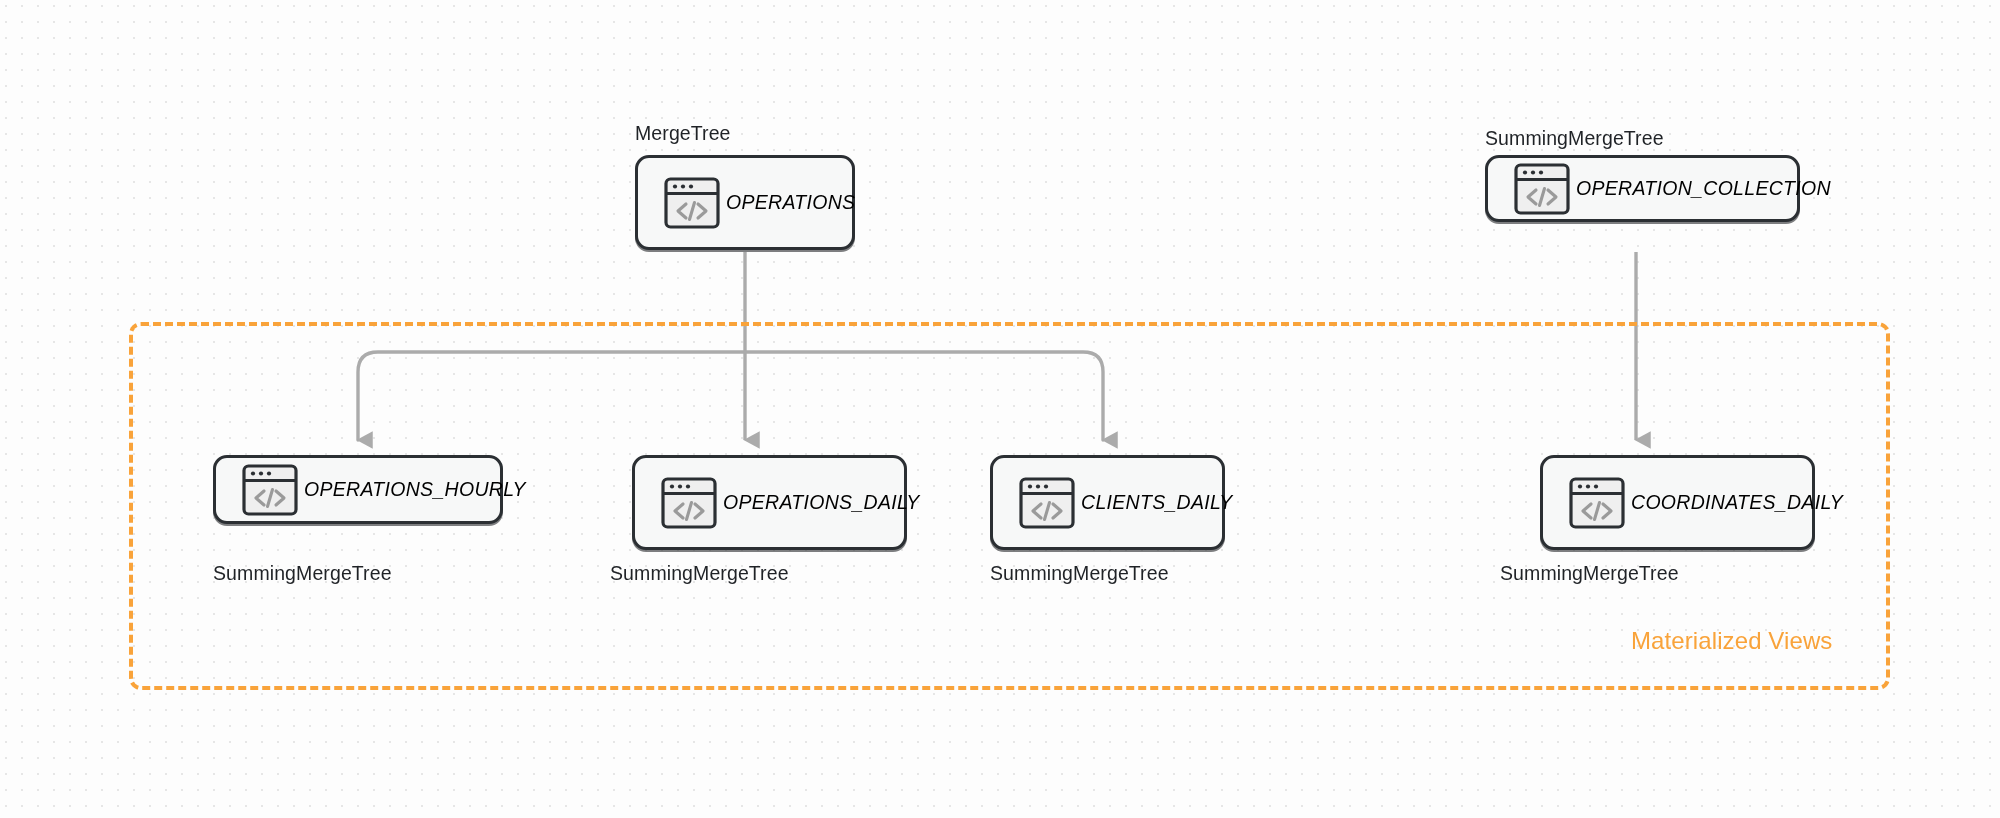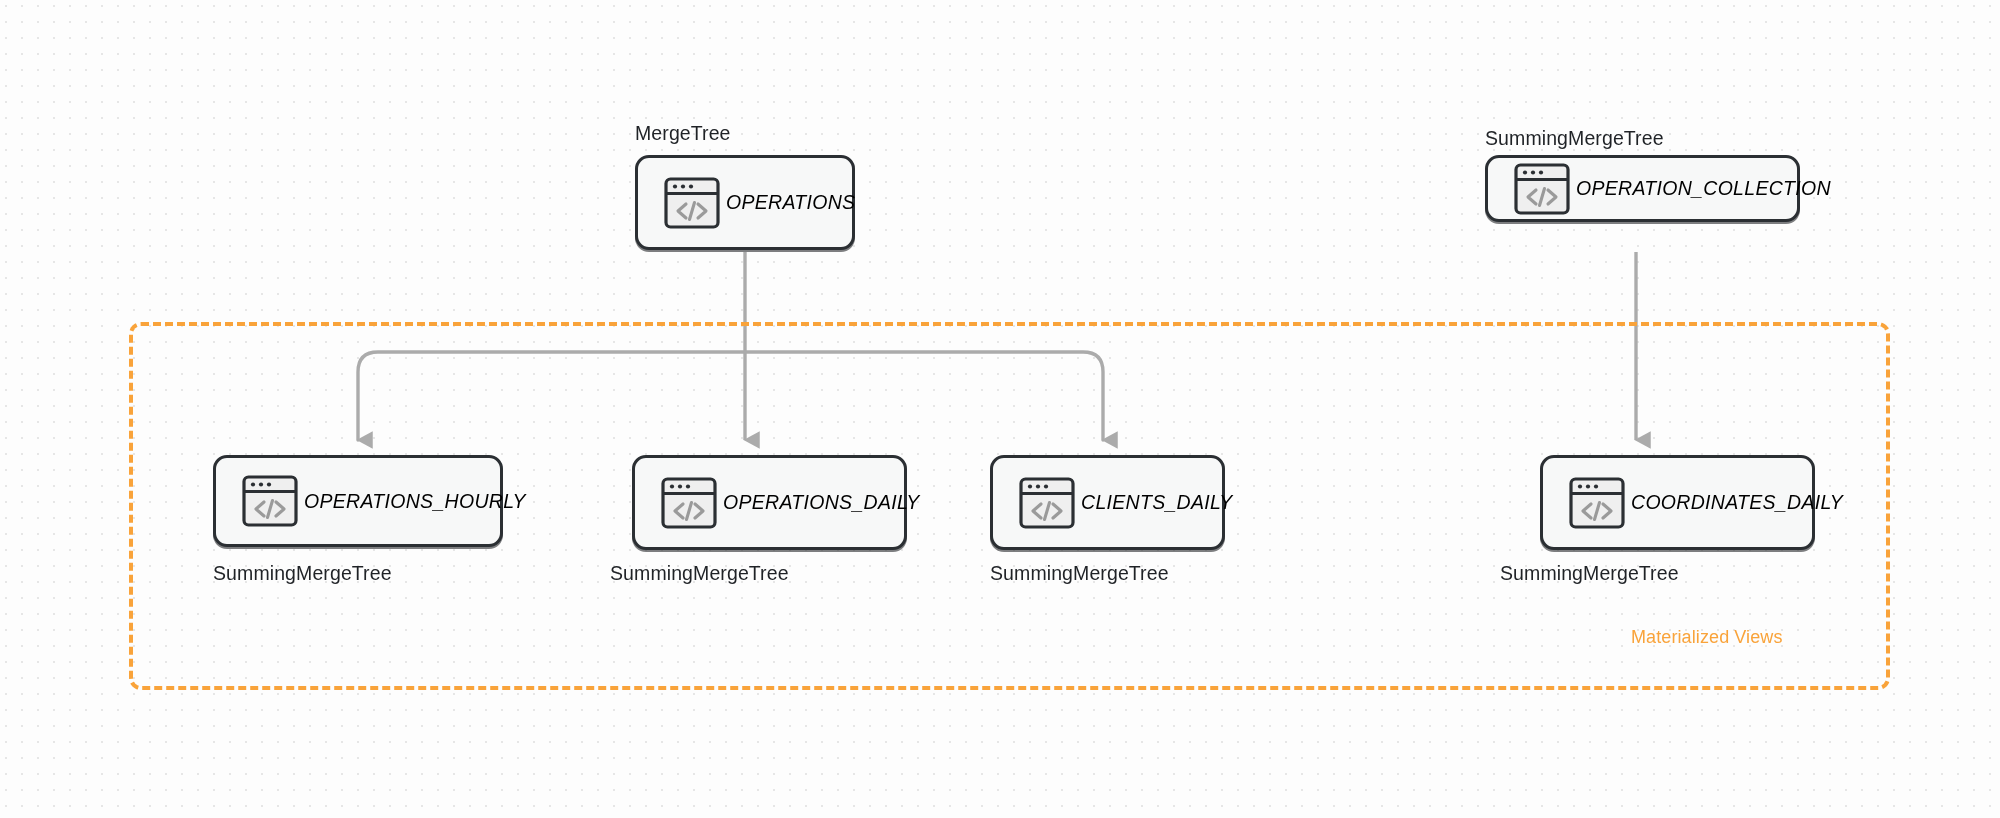--- a/index.html
+++ b/index.html
@@ -37,21 +37,21 @@
   .group-box {
     position: absolute;
     box-sizing: border-box;
     border: 4px dashed #f9a33a;
     border-radius: 12px;
     background: transparent;
   }
   .group-label {
     position: absolute;
     color: #f9a33a;
-    font-size: 18px;
+    font-size: 24px;
     letter-spacing: .1px;
     white-space: nowrap;
   }
 
   
   .node {
     position: absolute;
     box-sizing: border-box;
     display: flex;
     align-items: center;
@@ -137,21 +137,21 @@
       <circle cx="11" cy="9.5" r="2.1" fill="#2b2f33"></circle>
       <circle cx="19" cy="9.5" r="2.1" fill="#2b2f33"></circle>
       <circle cx="27" cy="9.5" r="2.1" fill="#2b2f33"></circle>
       <path d="M 22 27 L 14 34 L 22 41" fill="none" stroke="#9a9a9a" stroke-width="3.1" stroke-linecap="round" stroke-linejoin="round"></path>
       <path d="M 34 27 L 42 34 L 34 41" fill="none" stroke="#9a9a9a" stroke-width="3.1" stroke-linecap="round" stroke-linejoin="round"></path>
       <line x1="30.5" y1="25.5" x2="25.5" y2="42.5" stroke="#9a9a9a" stroke-width="3.1" stroke-linecap="round"></line>
     </svg>
     <span class="node-label">OPERATION_COLLECTION</span>
   </div>
 
-  <div class="node" style="left:213px; top:455px; width:290px; height:92px;">
+  <div class="node" style="left:213px; top:455px; width:290px; height:69px;">
     <svg class="node-icon" viewBox="0 0 56 52" xmlns="http://www.w3.org/2000/svg">
       <rect x="2" y="2" width="52" height="48" rx="4.5" fill="#efefef" stroke="#2b2f33" stroke-width="3.2"></rect>
       <line x1="2" y1="16.5" x2="54" y2="16.5" stroke="#2b2f33" stroke-width="3.2"></line>
       <circle cx="11" cy="9.5" r="2.1" fill="#2b2f33"></circle>
       <circle cx="19" cy="9.5" r="2.1" fill="#2b2f33"></circle>
       <circle cx="27" cy="9.5" r="2.1" fill="#2b2f33"></circle>
       <path d="M 22 27 L 14 34 L 22 41" fill="none" stroke="#9a9a9a" stroke-width="3.1" stroke-linecap="round" stroke-linejoin="round"></path>
       <path d="M 34 27 L 42 34 L 34 41" fill="none" stroke="#9a9a9a" stroke-width="3.1" stroke-linecap="round" stroke-linejoin="round"></path>
       <line x1="30.5" y1="25.5" x2="25.5" y2="42.5" stroke="#9a9a9a" stroke-width="3.1" stroke-linecap="round"></line>
     </svg>

